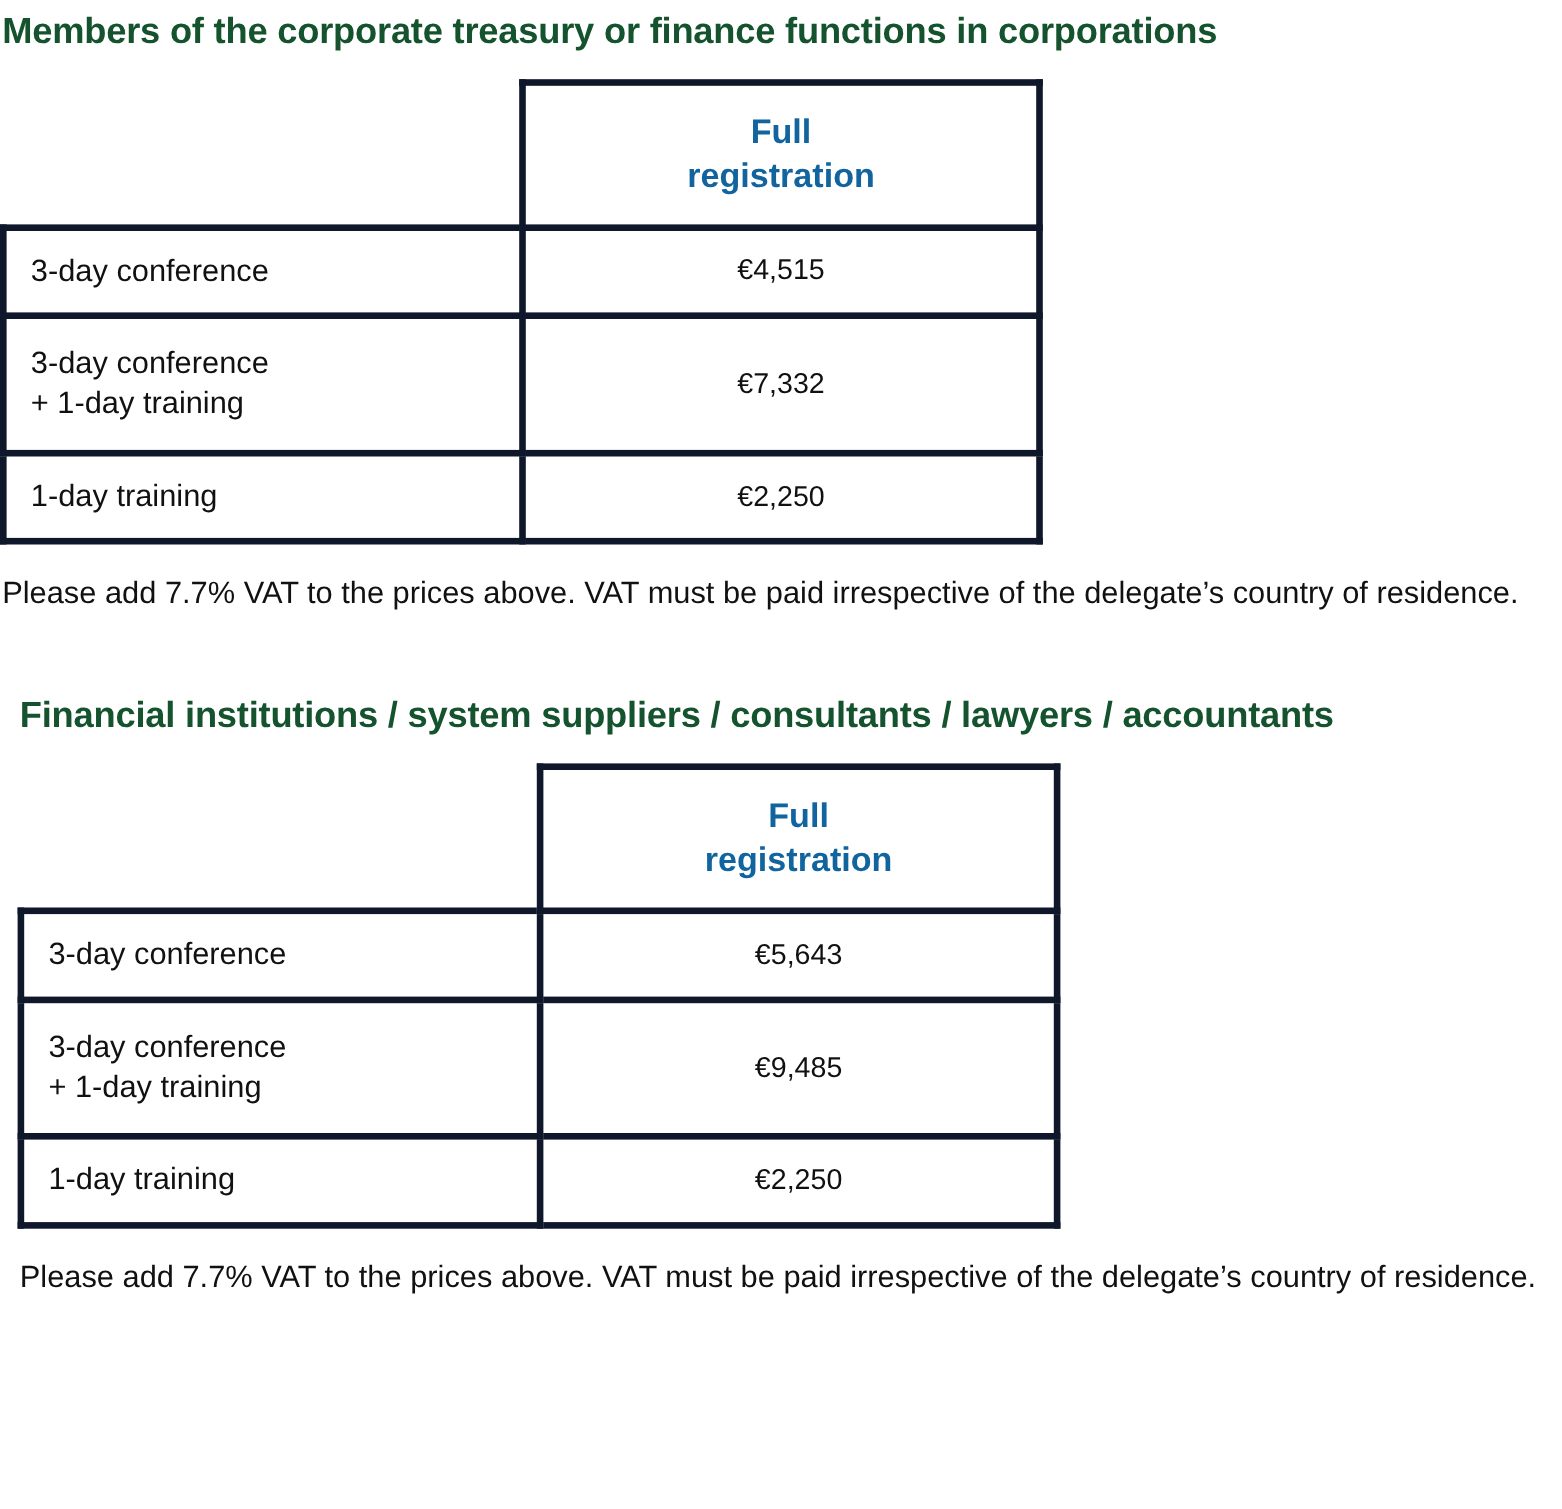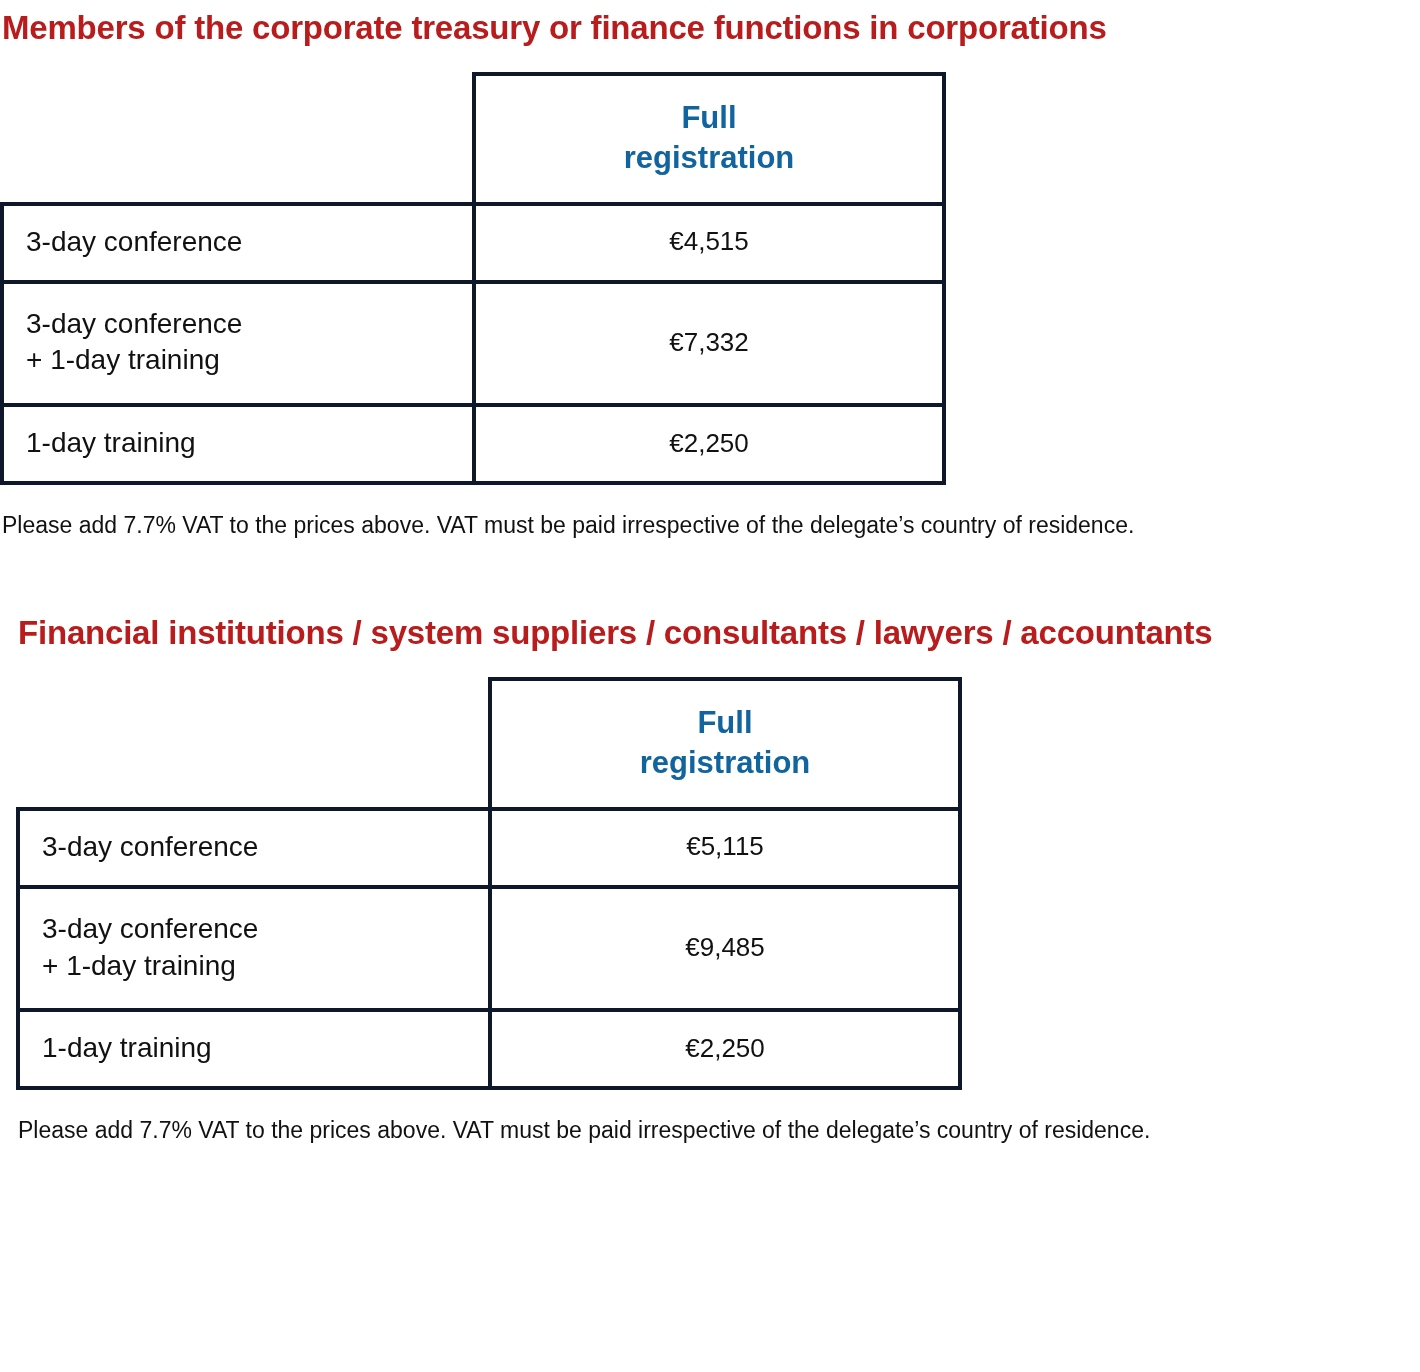--- a/index.html
+++ b/index.html
@@ -16,39 +16,39 @@
     overflow: hidden;
   }
   .page {
     padding: 0 0 0 0;
     box-sizing: border-box;
   }
   .section {
     position: relative;
   }
   .section-title {
-    color: #b91c1c;
+    color: #14532d;
     font-size: 33px;
     font-weight: bold;
     letter-spacing: -0.2px;
     line-height: 1.1;
     margin: 0;
     padding: 10px 0 0 2px;
     white-space: nowrap;
   }
   .price-table {
     border-collapse: collapse;
     table-layout: fixed;
     margin-top: 26px;
   }
   .price-table col.label-col { width: 472px; }
   .price-table col.value-col { width: 470px; }
 
   .price-table td {
-    border: 4px solid #0f172a;
+    border: 6px solid #0f172a;
     padding: 0;
     vertical-align: middle;
   }
   .cell-blank {
     border: none !important;
   }
   .head-cell {
     text-align: center;
     color: #12649e;
     font-size: 31px;
@@ -70,21 +70,21 @@
     color: #111111;
     text-align: center;
     padding: 18px 10px 20px 10px !important;
   }
   .row-tall .label-cell,
   .row-tall .value-cell {
     padding-top: 22px !important;
     padding-bottom: 24px !important;
   }
   .vat-note {
-    font-size: 23px;
+    font-size: 28px;
     color: #111111;
     margin: 0;
     padding: 26px 0 0 2px;
     line-height: 1.3;
   }
   .section-2 {
     margin-top: 64px;
     padding-left: 16px;
   }
 </style>
@@ -151,21 +151,21 @@
           <td class="head-cell">
             <span class="l1">Full</span>
             <span class="l2">registration</span>
           </td>
         </tr>
 
         <tr>
           <td class="label-cell">
             <span class="l1">3-day conference</span>
           </td>
-          <td class="value-cell">€5,115</td>
+          <td class="value-cell">€5,643</td>
         </tr>
 
         <tr class="row-tall">
           <td class="label-cell">
             <span class="l1">3-day conference</span>
             <span class="l2">+ 1-day training</span>
           </td>
           <td class="value-cell">€9,485</td>
         </tr>
 

